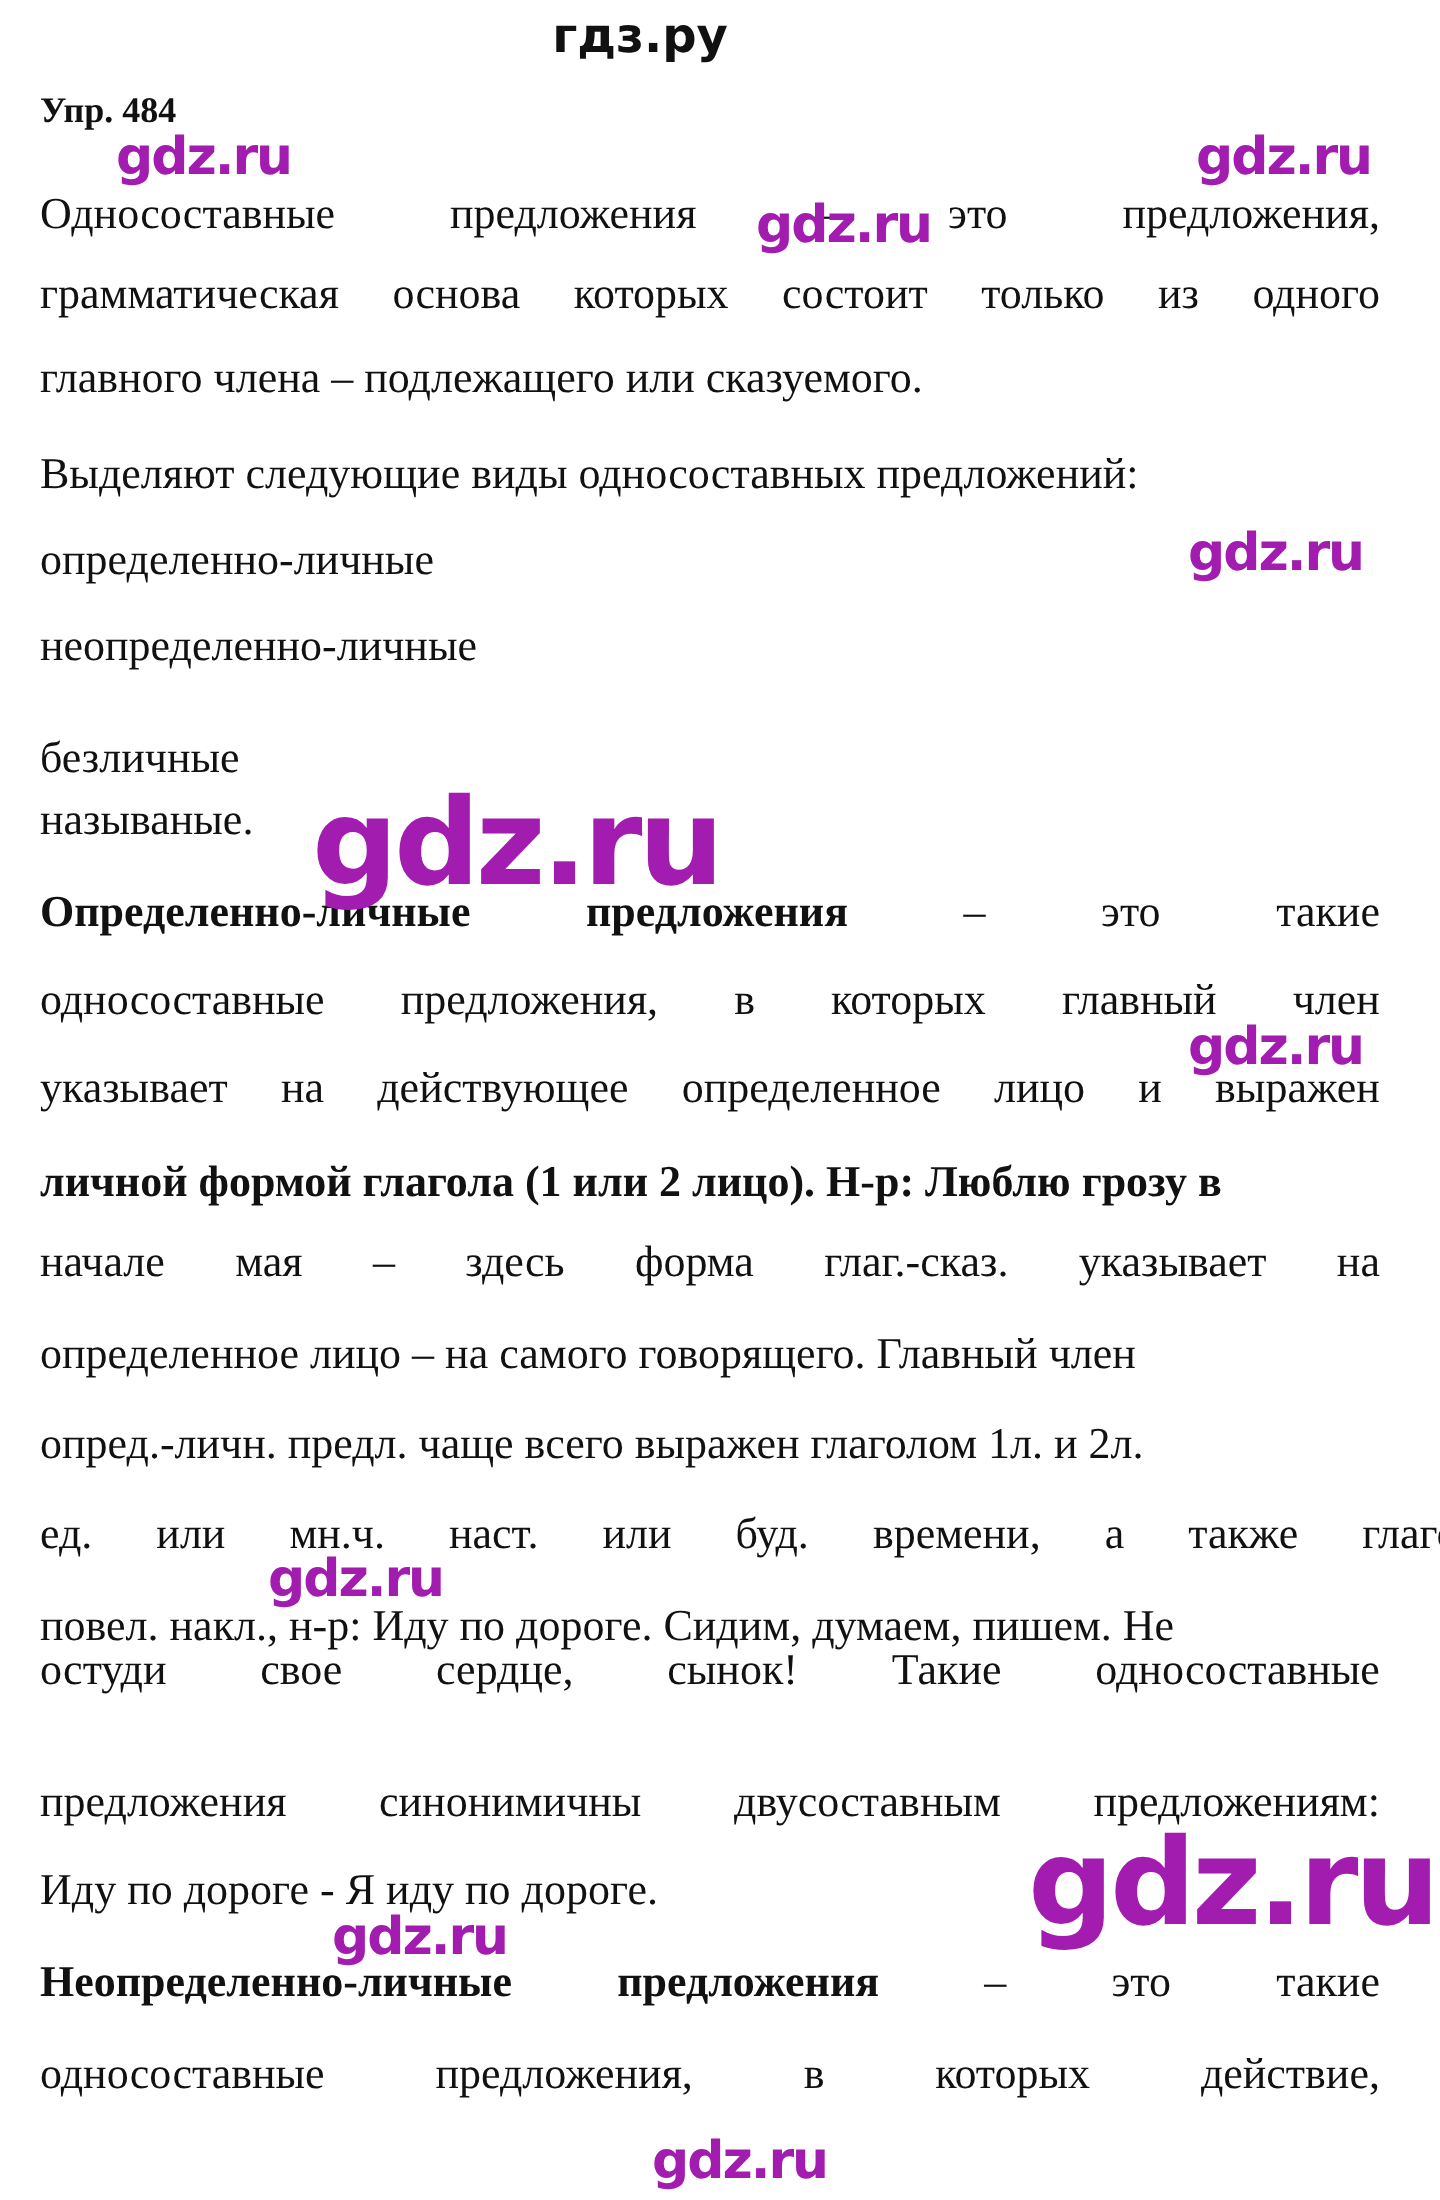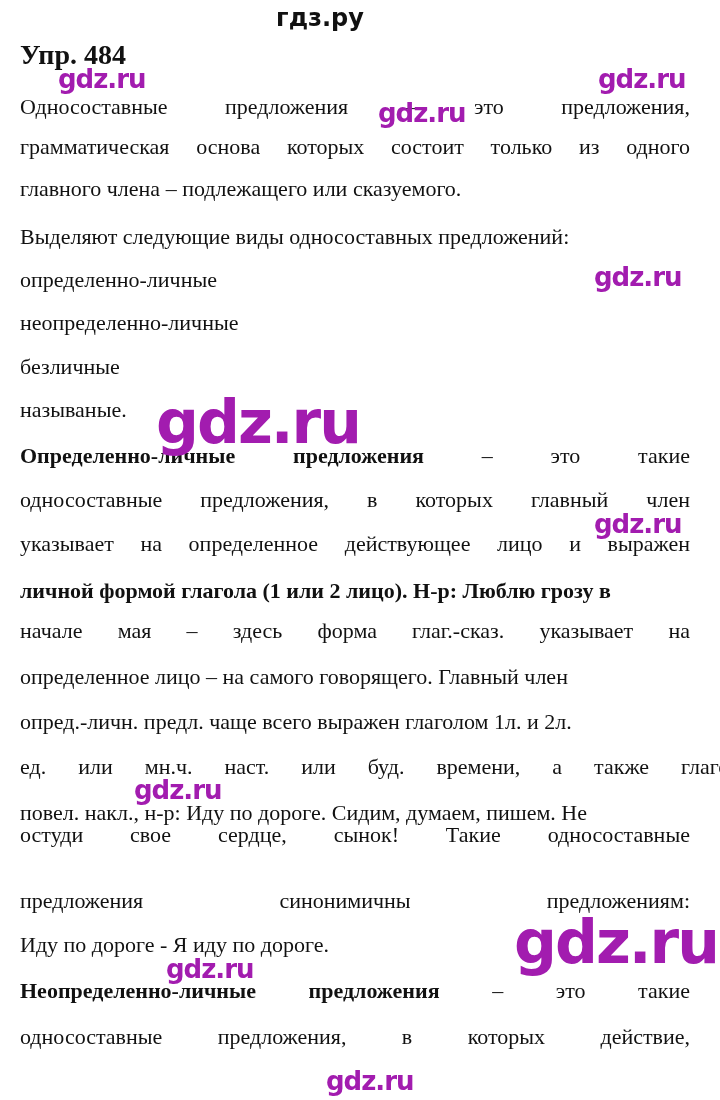--- a/index.html
+++ b/index.html
@@ -8,21 +8,21 @@
       position: absolute; top: 4px; left: 0; width: 640px; text-align: center;
       font-family: "DejaVu Sans", sans-serif; font-weight: bold; font-size: 24px;
       color: #111;
     }
     .doc {
       position: absolute; left: 20px; top: 0; width: 670px;
       font-family: "Liberation Serif", serif; font-size: 22px; color: #111;
     }
     .line { position: absolute; left: 0; white-space: nowrap; height: 30px; line-height: 30px; }
     .just { width: 670px; display: flex; justify-content: space-between; }
-    .ex-title { font-weight: bold; font-size: 28px; }
+    .ex-title { font-weight: bold; font-size: 18px; }
     b, .b { font-weight: bold; }
     .wm {
       position: absolute; font-family: "DejaVu Sans", sans-serif; font-weight: bold;
       color: #a21caf; letter-spacing: -1px; line-height: 1;
     }
     .wm.s { font-size: 26px; }
     .wm.l { font-size: 60px; letter-spacing: -2px; }
   </style>
 </head>
 <body>
@@ -45,43 +45,43 @@
     <span>которых</span>
     <span>состоит</span>
     <span>только</span>
     <span>из</span>
     <span>одного</span>
   </div>
   <div class="line" style="top:174px;">главного члена – подлежащего или сказуемого.</div>
   <div class="line" style="top:222px;">Выделяют следующие виды односоставных предложений:</div>
   <div class="line" style="top:265px;">определенно-личные</div>
   <div class="line" style="top:308px;">неопределенно-личные</div>
-  <div class="line" style="top:352px;">безличные</div>
+  <div class="line" style="top:364px;">безличные</div>
   <div class="line" style="top:395px;">называные.</div>
 
   <div class="line just" style="top:441px;">
     <span class="b">Определенно-личные</span>
     <span class="b">предложения</span>
     <span>–</span>
     <span>это</span>
     <span>такие</span>
   </div>
   <div class="line just" style="top:485px;">
     <span>односоставные</span>
     <span>предложения,</span>
     <span>в</span>
     <span>которых</span>
     <span>главный</span>
     <span>член</span>
   </div>
   <div class="line just" style="top:529px;">
     <span>указывает</span>
     <span>на</span>
+    <span>действующее</span>
     <span>определенное</span>
-    <span>действующее</span>
     <span>лицо</span>
     <span>и</span>
     <span>выражен</span>
   </div>
   <div class="line" style="top:576px;font-weight:bold;">личной формой глагола (1 или 2 лицо). Н-р: Люблю грозу в</div>
   <div class="line just" style="top:616px;">
     <span>начале</span>
     <span>мая</span>
     <span>–</span>
     <span>здесь</span>
@@ -110,20 +110,21 @@
     <span>остуди</span>
     <span>свое</span>
     <span>сердце,</span>
     <span>сынок!</span>
     <span>Такие</span>
     <span>односоставные</span>
   </div>
   <div class="line just" style="top:886px;">
     <span>предложения</span>
     <span>синонимичны</span>
+    <span>двусоставным</span>
     <span>предложениям:</span>
   </div>
   <div class="line" style="top:930px;">Иду по дороге - Я иду по дороге.</div>
   <div class="line just" style="top:976px;">
     <span class="b">Неопределенно-личные</span>
     <span class="b">предложения</span>
     <span>–</span>
     <span>это</span>
     <span>такие</span>
   </div>

